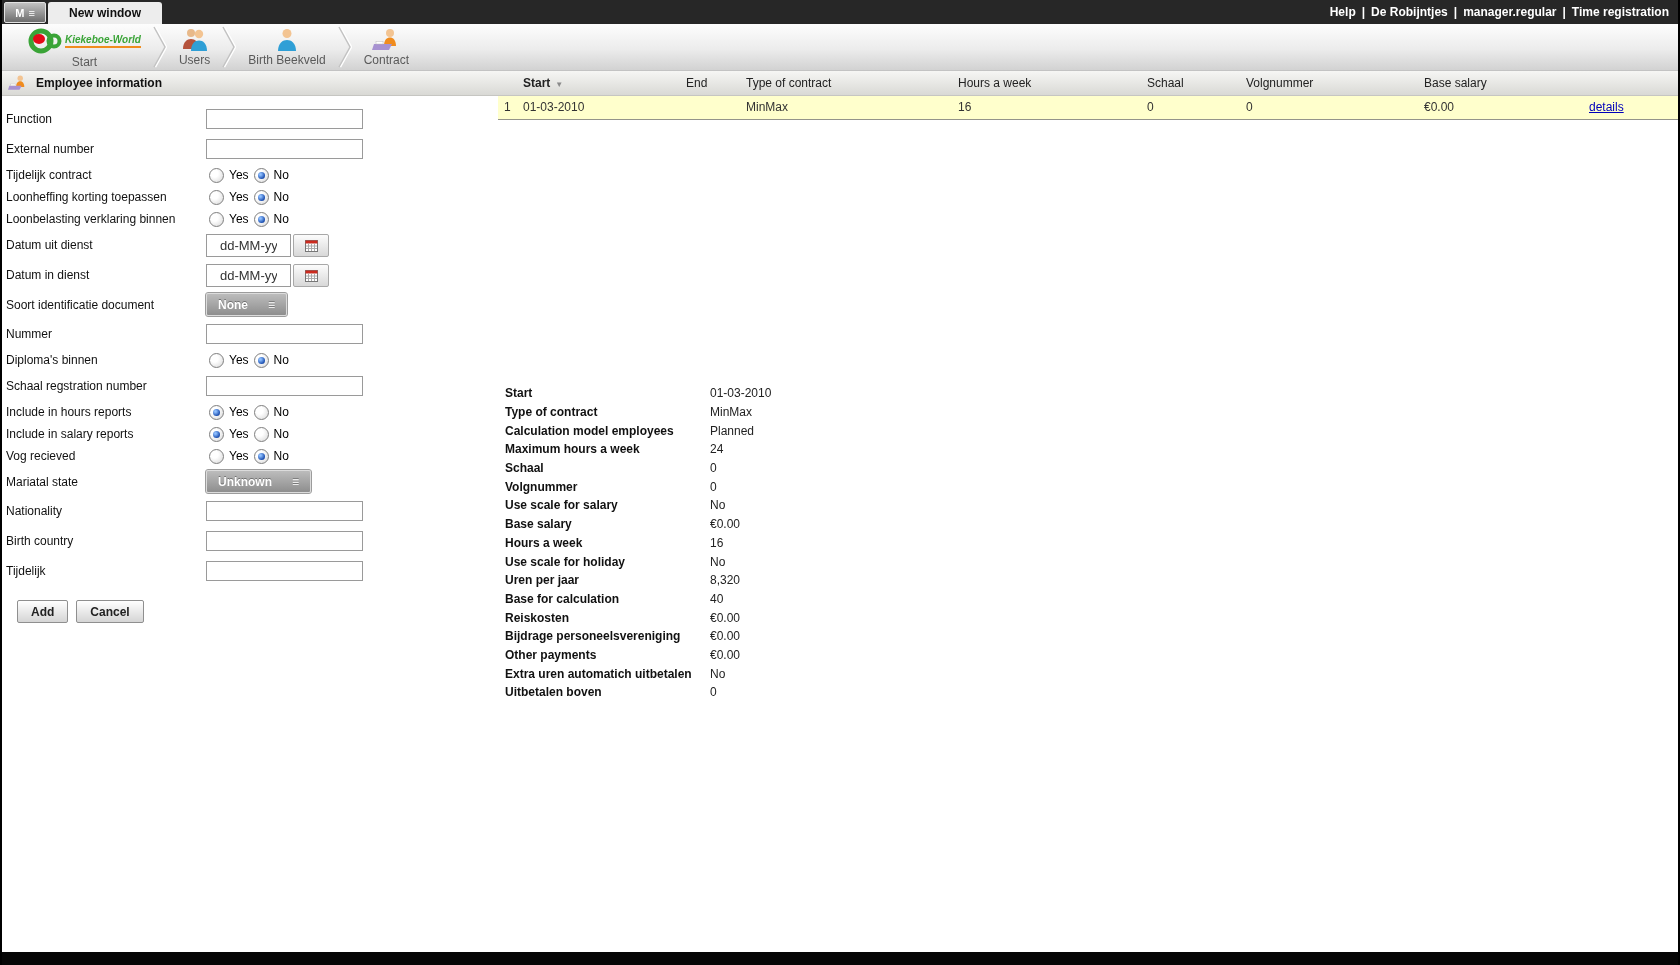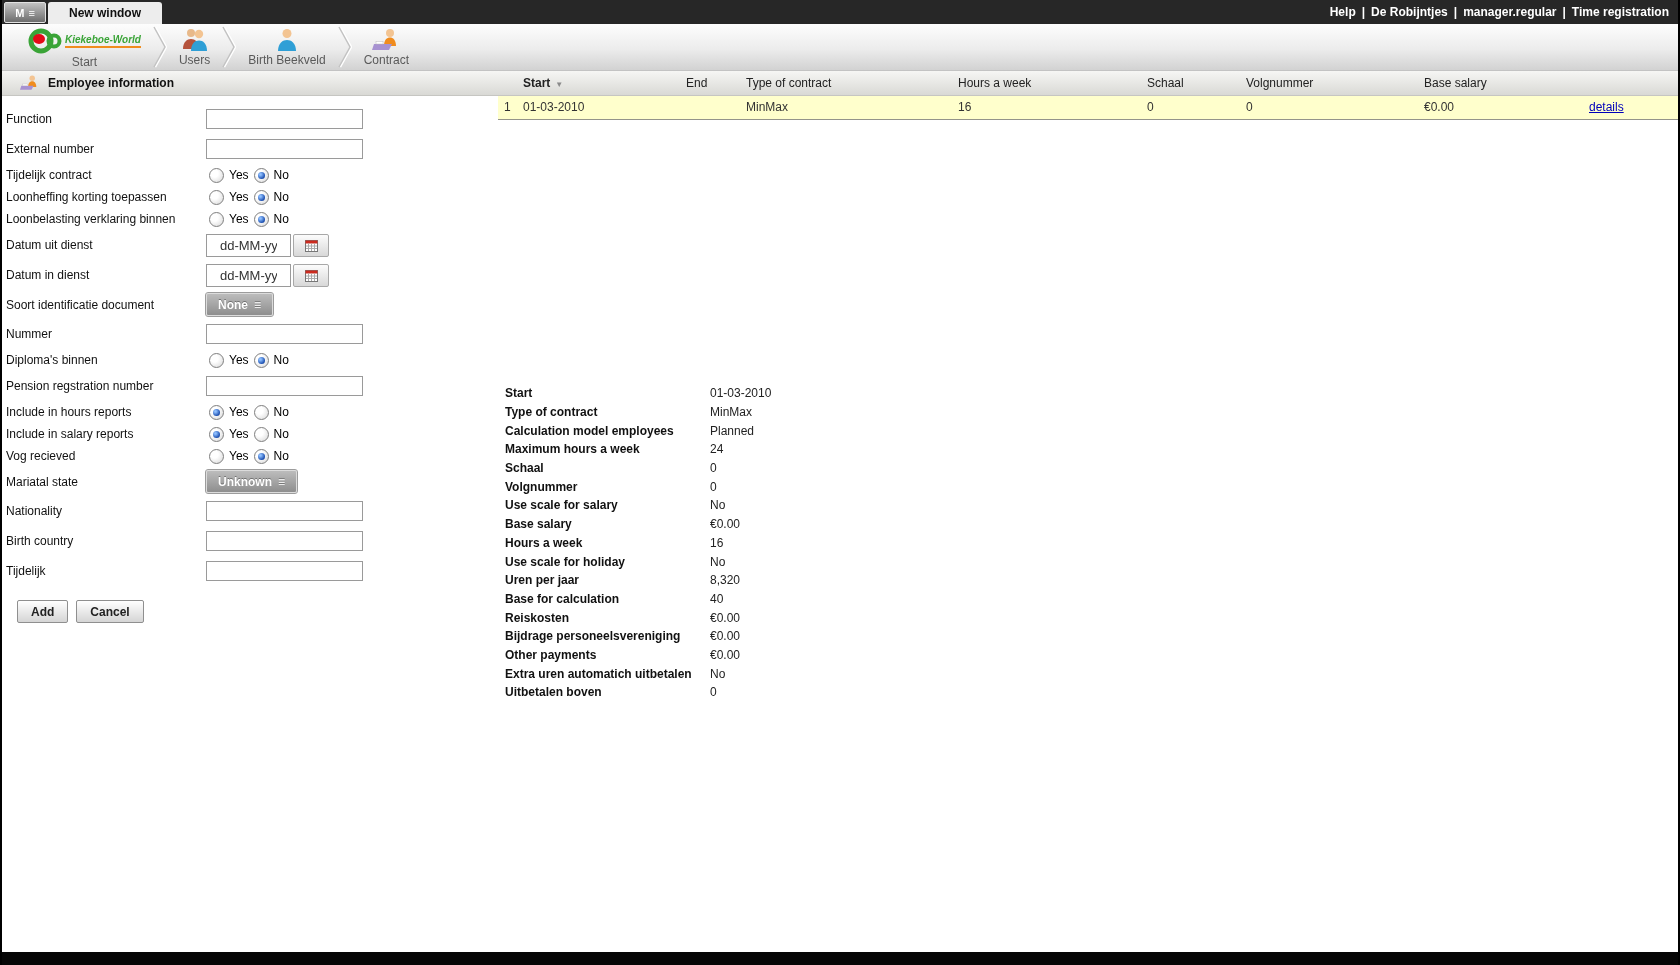--- a/index.html
+++ b/index.html
@@ -22,21 +22,21 @@
   .crumb{display:flex;flex-direction:column;align-items:center;justify-content:space-between;
          padding:3px 12px 4px;cursor:pointer;}
   .crumb-label{color:#5a5a5a;}
   .logo-row{display:flex;align-items:center;gap:3px;}
   .logo-text{color:#3aa437;font-size:10px;font-weight:bold;font-style:italic;
              border-bottom:2px solid #f08c1e;padding-bottom:1px;}
   .csep{align-self:center;}
   
   .band{position:absolute;top:71px;left:0;right:0;height:24px;
         background:linear-gradient(#f6f6f4,#d9d9d5);border-bottom:1px solid #c6c6c2;}
-  .band-left{position:absolute;left:0;top:0;bottom:0;width:496px;display:flex;align-items:center;gap:9px;padding-left:18px;}
+  .band-left{position:absolute;left:0;top:0;bottom:0;width:496px;display:flex;align-items:center;gap:9px;padding-left:6px;}
   .band-title{font-weight:bold;color:#111;}
   .thead{position:absolute;left:496px;right:0;top:0;bottom:0;text-decoration:underline;}
   .th{position:absolute;top:5px;color:#222;white-space:nowrap;}
   .th-start{font-weight:bold;cursor:pointer;}
   .sort{font-size:8px;color:#8a8a8a;margin-left:5px;}
   
   .yrow{position:absolute;top:96px;left:496px;right:0;height:23px;background:#ffffcc;
         border-bottom:1px solid #94948a;cursor:pointer;}
   .c{position:absolute;top:4px;color:#333;white-space:nowrap;}
   .details{position:absolute;top:4px;left:1091px;color:#0000bb;text-decoration:underline;cursor:pointer;}
@@ -67,21 +67,21 @@
   .rgroup{display:flex;align-items:center;gap:5px;margin-left:3px;}
   .radio{width:13px;height:13px;border-radius:50%;border:1px solid #7f7f7f;box-sizing:content-box;
          background:radial-gradient(circle at 35% 35%,#fff 30%,#d5d5d5);display:inline-block;cursor:pointer;}
   .radio.checked{position:relative;}
   .radio.checked::after{content:"";position:absolute;left:3px;top:3px;width:7px;height:7px;border-radius:50%;
          background:radial-gradient(circle at 35% 35%,#8fc0ff 10%,#1c4fb0 70%,#102d66);}
   .radio.checked{position:relative;}
   .rlabel{color:#000000;}
   .ddbtn{height:23px;padding:0 11px;background:linear-gradient(#bcbcbc,#8e8e8e);
          border:1px solid #dcdcdc;outline:1px solid #9c9c9c;border-radius:2px;color:#fff;font-weight:bold;
-         font-size:12px;display:inline-flex;align-items:center;gap:6px;cursor:pointer;
+         font-size:12px;display:inline-flex;align-items:center;gap:20px;cursor:pointer;
          text-shadow:0 -1px 0 rgba(0,0,0,.35);font-family:inherit;}
   .ddglyph{font-size:12px;}
   .btnrow{margin:14px 0 0 11px;display:flex;gap:8px;}
   .btn{height:23px;padding:0 13px;background:linear-gradient(#ffffff,#d5d5d5);border:1px solid #8f8f8f;
        border-radius:2px;font:bold 12px "Liberation Sans",sans-serif;color:#222;cursor:pointer;}
   
   .bottombar{position:absolute;left:-2px;right:-2px;bottom:0;height:13px;background:#060606;}
 </style>
 </head>
 <body>
@@ -271,21 +271,21 @@
     <div class="frow r">
       <label class="flabel">Diploma's binnen</label>
       <span class="rgroup">
         <span class="radio"></span>
           <span class="rlabel">Yes</span>
         <span class="radio checked"></span>
           <span class="rlabel">No</span>
       </span>
     </div>
     <div class="frow">
-      <label class="flabel">Pension regstration number</label>
+      <label class="flabel">Schaal regstration number</label>
       <input class="tinput" type="text" style="">
     </div>
     <div class="frow r">
       <label class="flabel">Include in hours reports</label>
       <span class="rgroup">
         <span class="radio checked"></span>
           <span class="rlabel">Yes</span>
         <span class="radio"></span>
           <span class="rlabel">No</span>
       </span>

